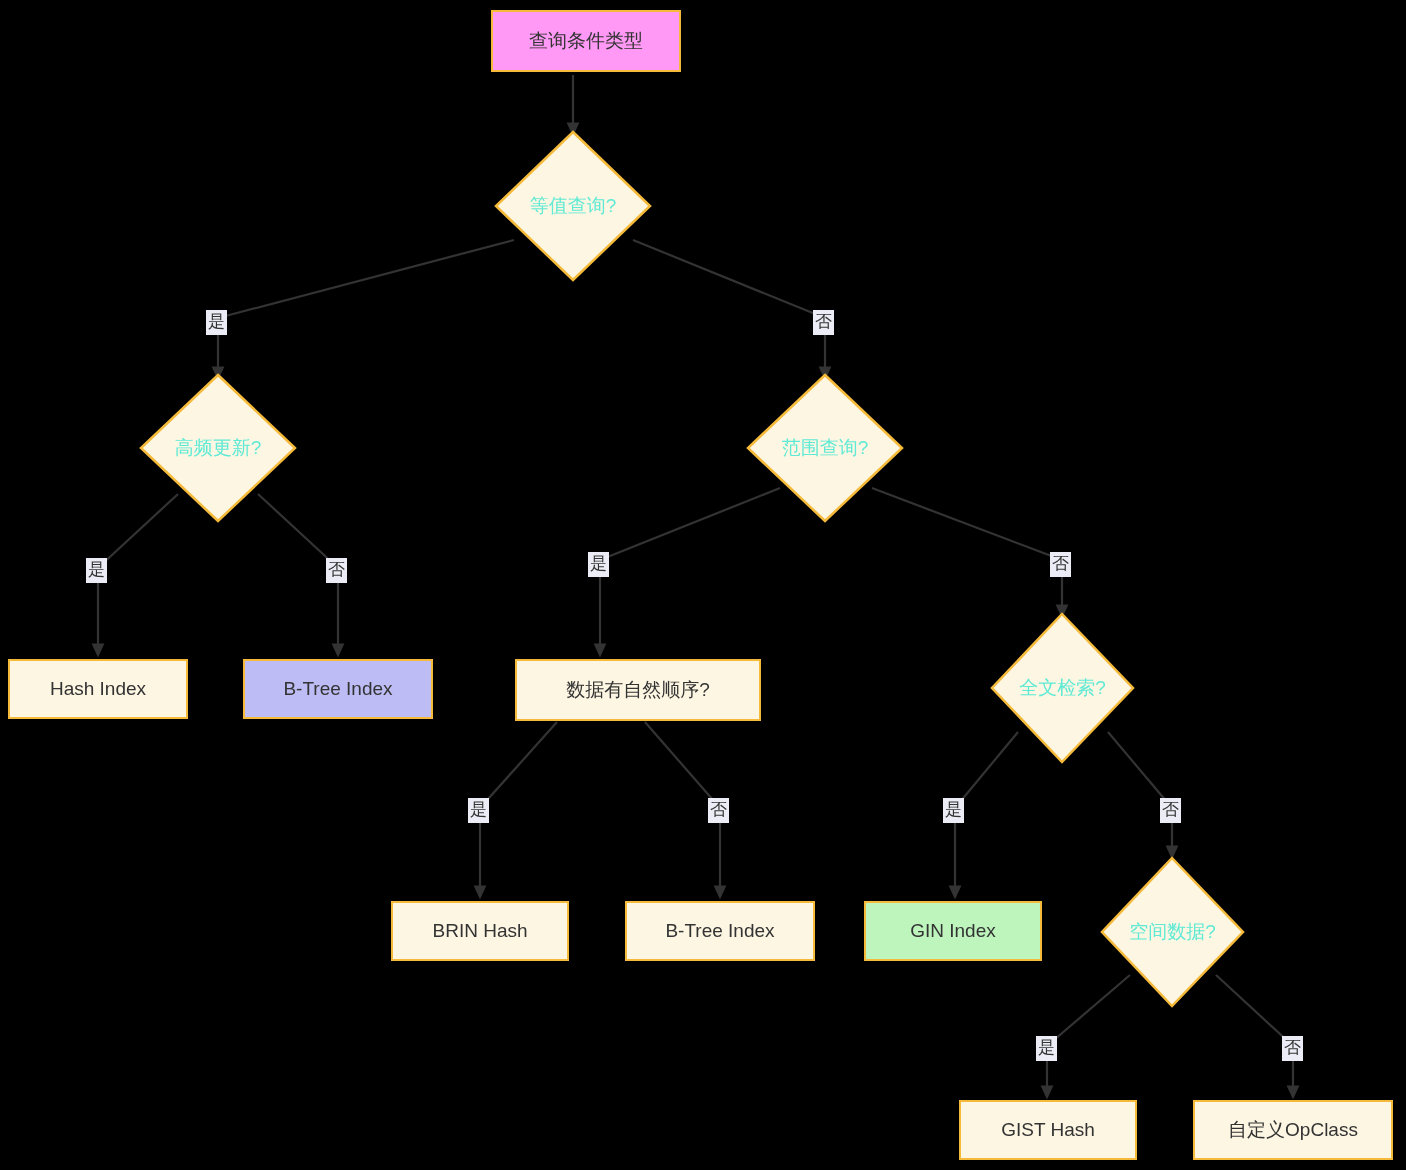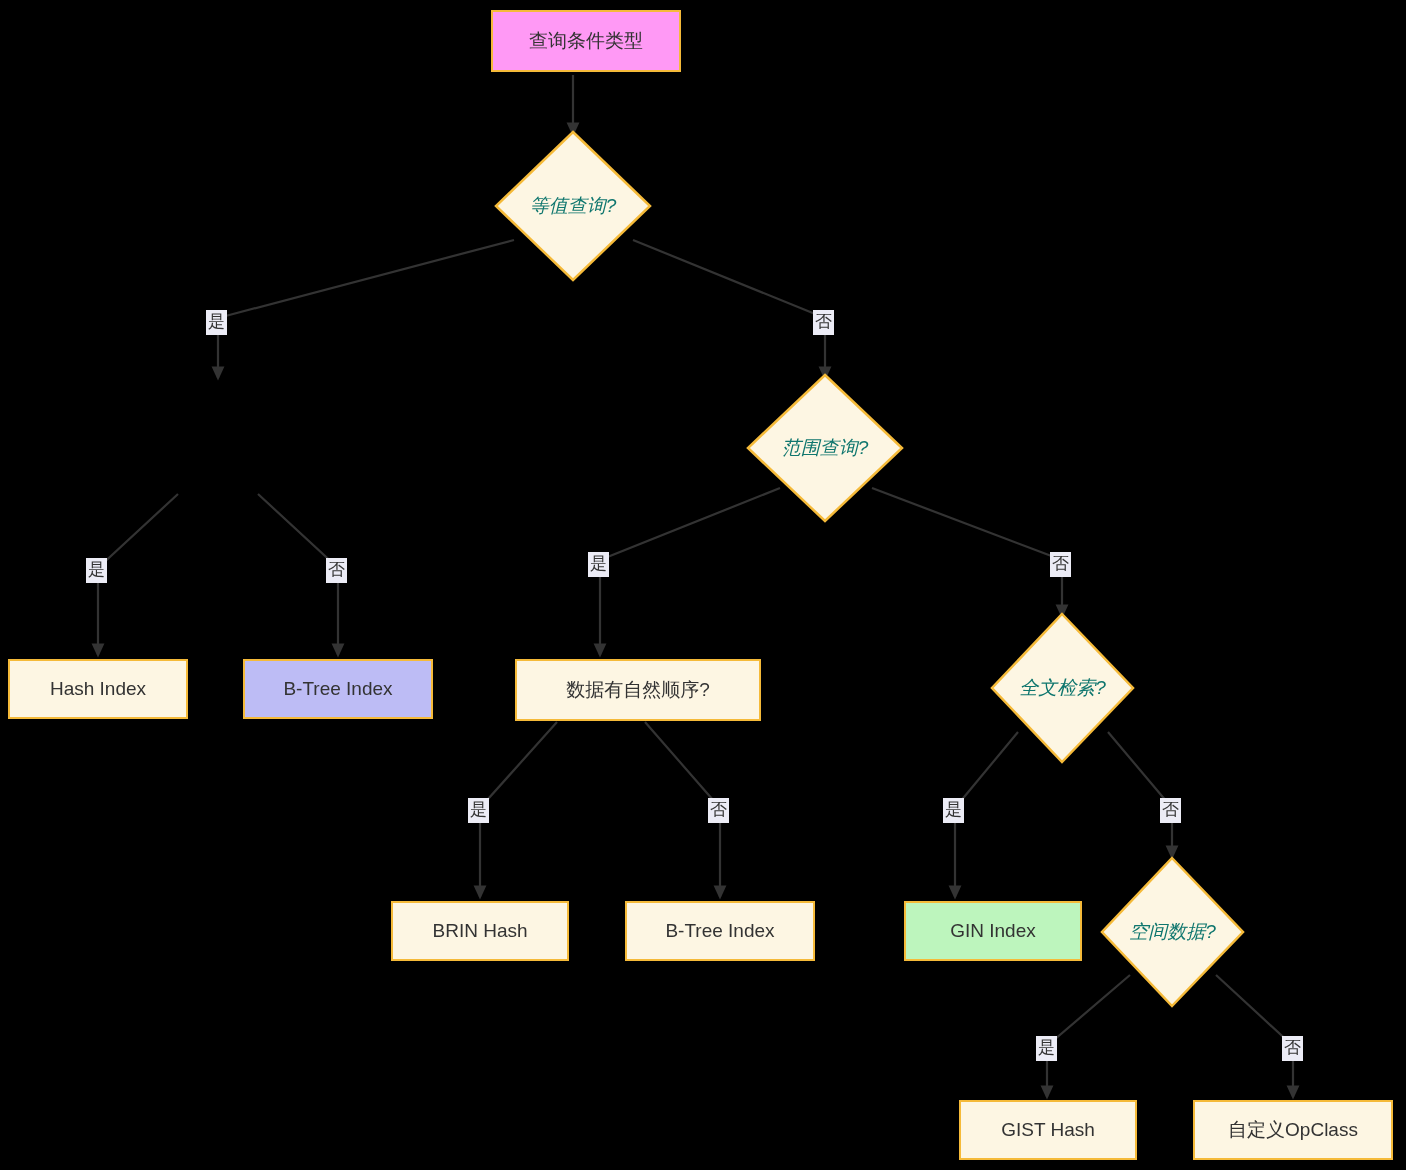--- a/index.html
+++ b/index.html
@@ -40,46 +40,44 @@
     background: #fdf6e3;
   }
   .rect.pink {
     background: #ff99f5;
   }
   .rect.purple {
     background: #bdbcf5;
   }
   .rect.green {
     background: #bdf5bd;
-    margin-left: 40px;
   }
   .diamond-wrap {
     position: absolute;
     z-index: 5;
   }
   .diamond-wrap svg {
     position: absolute;
     left: 0;
     top: 0;
     overflow: visible;
   }
   .diamond-label {
     position: absolute;
     left: 0;
     top: 0;
     width: 100%;
     height: 100%;
     display: flex;
     align-items: center;
     justify-content: center;
-    color: #0f766e;
+    color: #5eead4;
     font-size: 19px;
     white-space: nowrap;
     pointer-events: none;
-    font-style: italic;
   }
   .edge-label {
     position: absolute;
     background: #ececf6;
     color: #333333;
     font-size: 17px;
     line-height: 1.15;
     padding: 2px 2px 3px 2px;
     z-index: 8;
     text-align: center;
@@ -131,20 +129,26 @@
     <span>查询条件类型</span>
   </div>
 
   <div class="diamond-wrap" style="left:494px; top:130px; width:158px; height:152px;">
     <svg width="158" height="152" viewBox="0 0 158 152">
       <polygon points="79,2 156,76 79,150 2,76" fill="#fdf6e3" stroke="#f5ba39" stroke-width="2.5"></polygon>
     </svg>
     <div class="diamond-label">等值查询?</div>
   </div>
 
+  <div class="diamond-wrap" style="left:139px; top:373px; width:158px; height:150px;">
+    <svg width="158" height="150" viewBox="0 0 158 150">
+      <polygon points="79,2 156,75 79,148 2,75" fill="#fdf6e3" stroke="#f5ba39" stroke-width="2.5"></polygon>
+    </svg>
+    <div class="diamond-label">高频更新?</div>
+  </div>
 
   <div class="diamond-wrap" style="left:746px; top:373px; width:158px; height:150px;">
     <svg width="158" height="150" viewBox="0 0 158 150">
       <polygon points="79,2 156,75 79,148 2,75" fill="#fdf6e3" stroke="#f5ba39" stroke-width="2.5"></polygon>
     </svg>
     <div class="diamond-label">范围查询?</div>
   </div>
 
   <div class="node rect" style="left:8px; top:659px; width:180px; height:60px;">
     <span>Hash Index</span>

